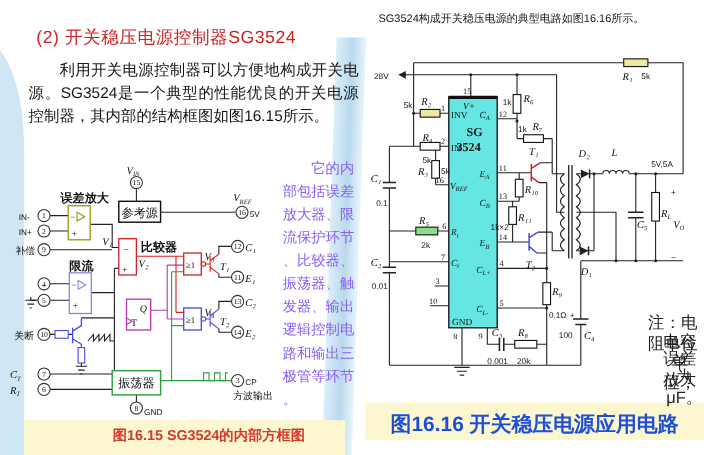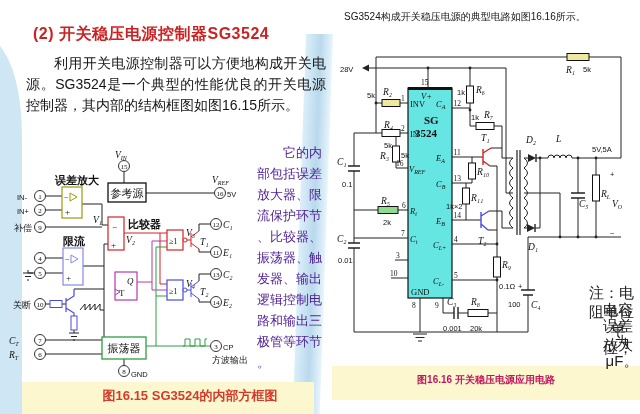--- a/index.html
+++ b/index.html
@@ -5,29 +5,29 @@
   html,body{margin:0;padding:0;}
   body{width:640px;height:414px;position:relative;overflow:hidden;background:#ffffff;
        font-family:"Liberation Sans",sans-serif;}
   .abs{position:absolute;}
   
   .ribbon{left:306px;top:34px;width:27px;height:380px;
           background:linear-gradient(to right,#dcEffa,#b9d9ec 55%,#e8f5fc);
           transform:skewX(-2deg);transform-origin:top left;}
   .band{background:#fcf7cf;}
   
-  .title{left:33px;top:24px;width:300px;font-size:16px;font-weight:bold;color:#cc2222;
+  .title{left:33px;top:24px;width:300px;font-size:16px;font-weight:normal;color:#cc2222;
          letter-spacing:.5px;}
   .para{left:26px;top:53px;width:300px;font-size:14px;line-height:21px;color:#151515;
         text-indent:2em;word-break:break-all;line-break:anywhere;text-align:justify;}
   .rpara{left:344px;top:10px;width:292px;font-size:10px;color:#151515;}
-  .sidenote{left:257px;top:142px;width:67px;font-size:13px;line-height:21px;color:#4c1d95;
+  .sidenote{left:257px;top:142px;width:67px;font-size:13px;line-height:21px;color:#8b5cf6;
             text-indent:2em;word-break:break-all;line-break:anywhere;}
   .cap1{left:22px;top:387px;width:336px;text-align:center;font-size:13px;font-weight:bold;color:#d43a2a;}
-  .cap2{left:332px;top:373px;width:308px;text-align:center;font-size:10px;font-weight:bold;color:#be185d;}
+  .cap2{left:332px;top:373px;width:308px;text-align:center;font-size:19px;font-weight:bold;color:#1d4ed8;}
   .noteline{font-size:15px;color:#222;text-align:center;}
   
   svg text{font-family:"Liberation Serif",serif;fill:#111;}
   .cjk{font-family:"Liberation Sans",sans-serif;}
   .sym{font-style:italic;font-size:9.5px;}
   .sub{font-size:6px;}
   .pin{font-size:7px;font-family:"Liberation Sans",sans-serif;}
   .pn{font-size:7.5px;font-family:"Liberation Sans",sans-serif;}
   .small{font-size:7.5px;font-family:"Liberation Sans",sans-serif;}
 </style>

